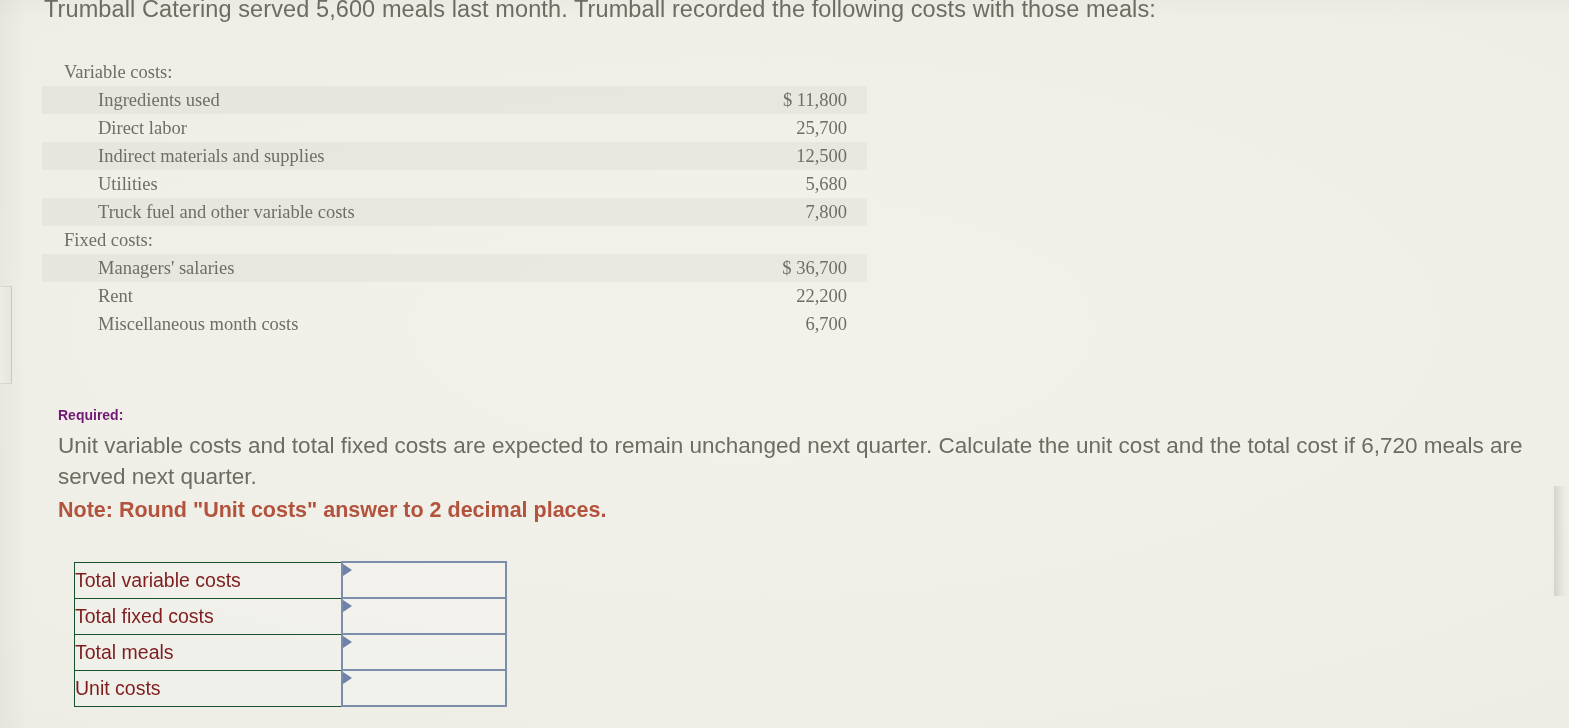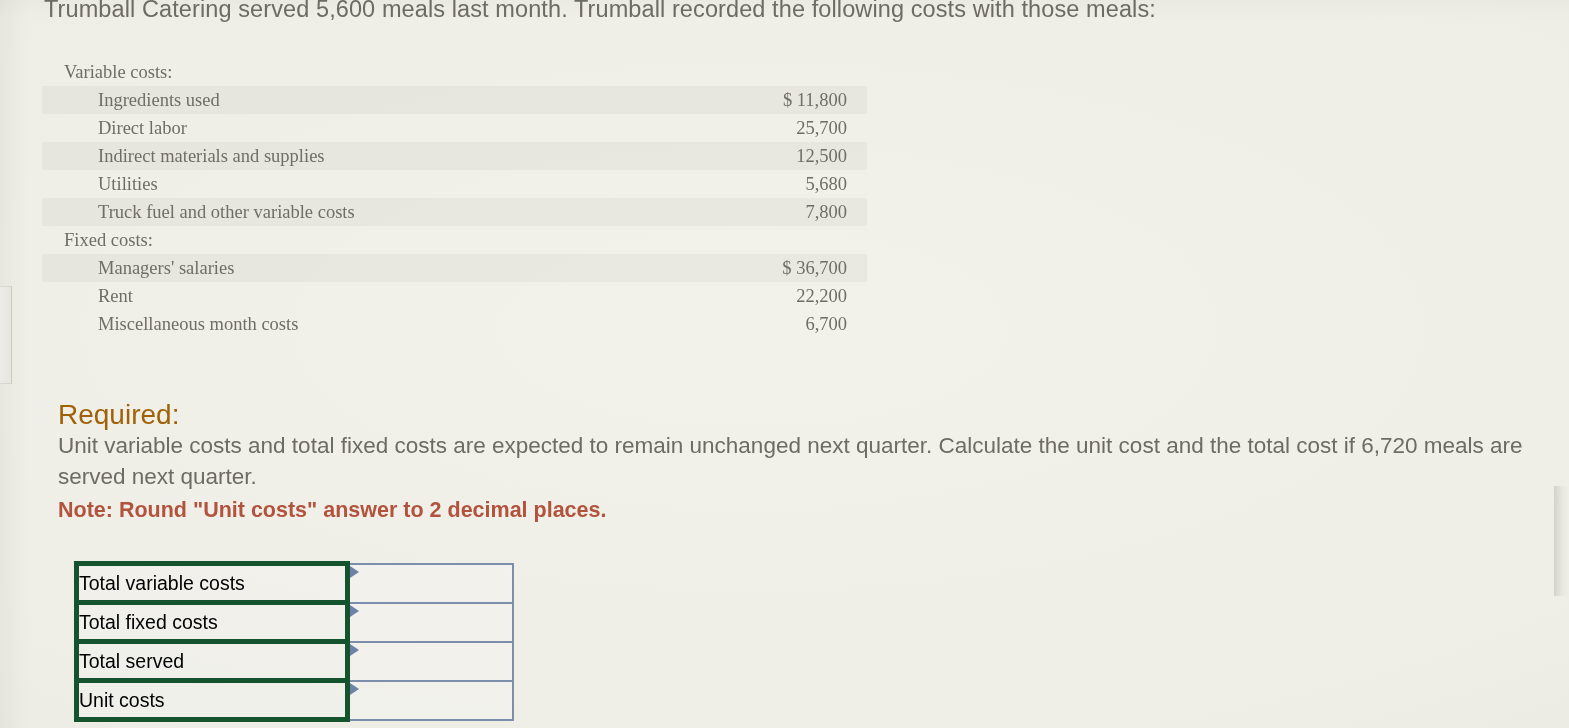--- a/index.html
+++ b/index.html
@@ -99,24 +99,24 @@
 
   
   .required {
     position: absolute;
     left: 58px;
     top: 400px;
     width: 1500px;
     color: #6d6c63;
   }
   .req-title {
-    font-size: 28px;
-    font-weight: normal;
+    font-size: 14px;
+    font-weight: bold;
     line-height: 30px;
-    color: #a16207;
+    color: #701a75;
   }
   .req-body {
     font-size: 22.5px;
     line-height: 31px;
     max-width: 1495px;
   }
   .req-note {
     font-size: 21.5px;
     font-weight: bold;
     line-height: 31px;
@@ -133,23 +133,23 @@
     table-layout: fixed;
     background: transparent;
   }
   .answer-table td {
     height: 34px;
     padding: 0;
     vertical-align: middle;
   }
   .ans-label {
     width: 266px;
-    border: 5px solid #14532d;
+    border: 1px solid #14532d;
     font-size: 19.5px;
-    color: #000000;
+    color: #7f1d1d;
     padding: 0 0 0 8px;
     background: rgba(255,255,255,0.16);
     white-space: nowrap;
   }
   .ans-input {
     width: 162px;
     border: 2px solid #7d8ead;
     background: rgba(255,255,255,0.22);
     position: relative;
   }
@@ -236,21 +236,21 @@
         <span class="corner-marker"></span>
       </td>
     </tr>
     <tr>
       <td class="ans-label">Total fixed costs</td>
       <td class="ans-input">
         <span class="corner-marker"></span>
       </td>
     </tr>
     <tr>
-      <td class="ans-label">Total served</td>
+      <td class="ans-label">Total meals</td>
       <td class="ans-input">
         <span class="corner-marker"></span>
       </td>
     </tr>
     <tr>
       <td class="ans-label">Unit costs</td>
       <td class="ans-input">
         <span class="corner-marker"></span>
       </td>
     </tr>

